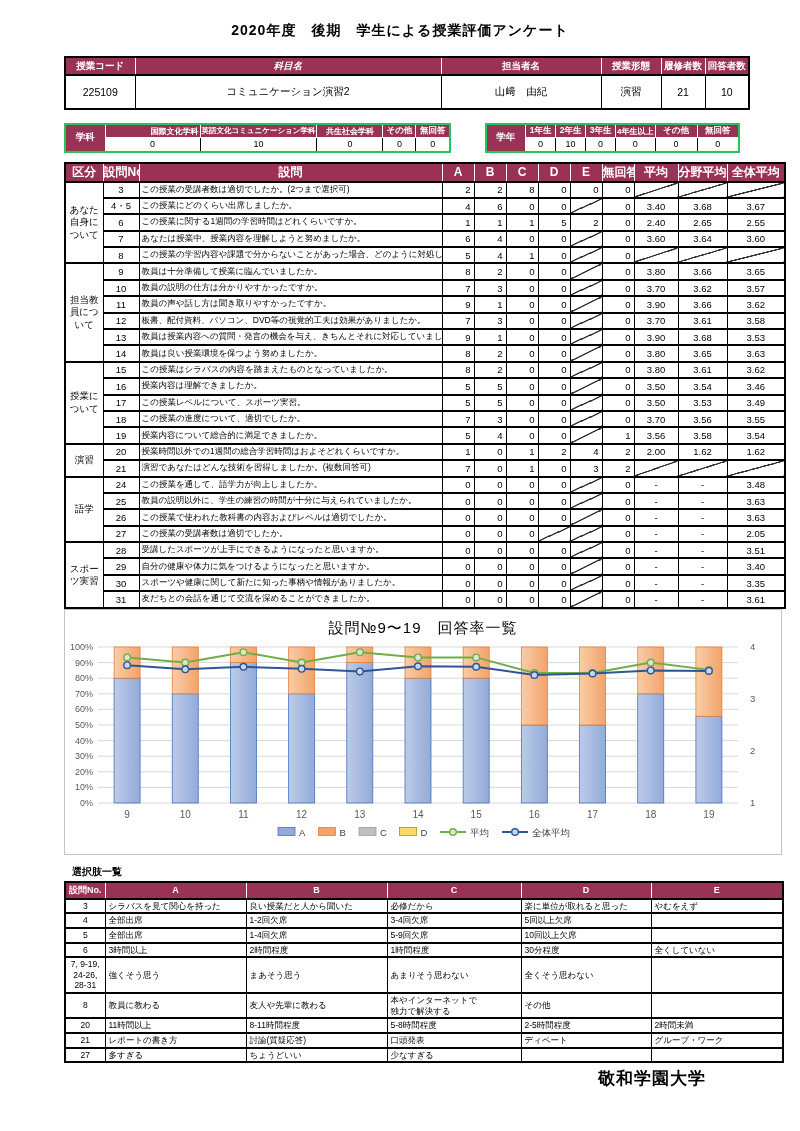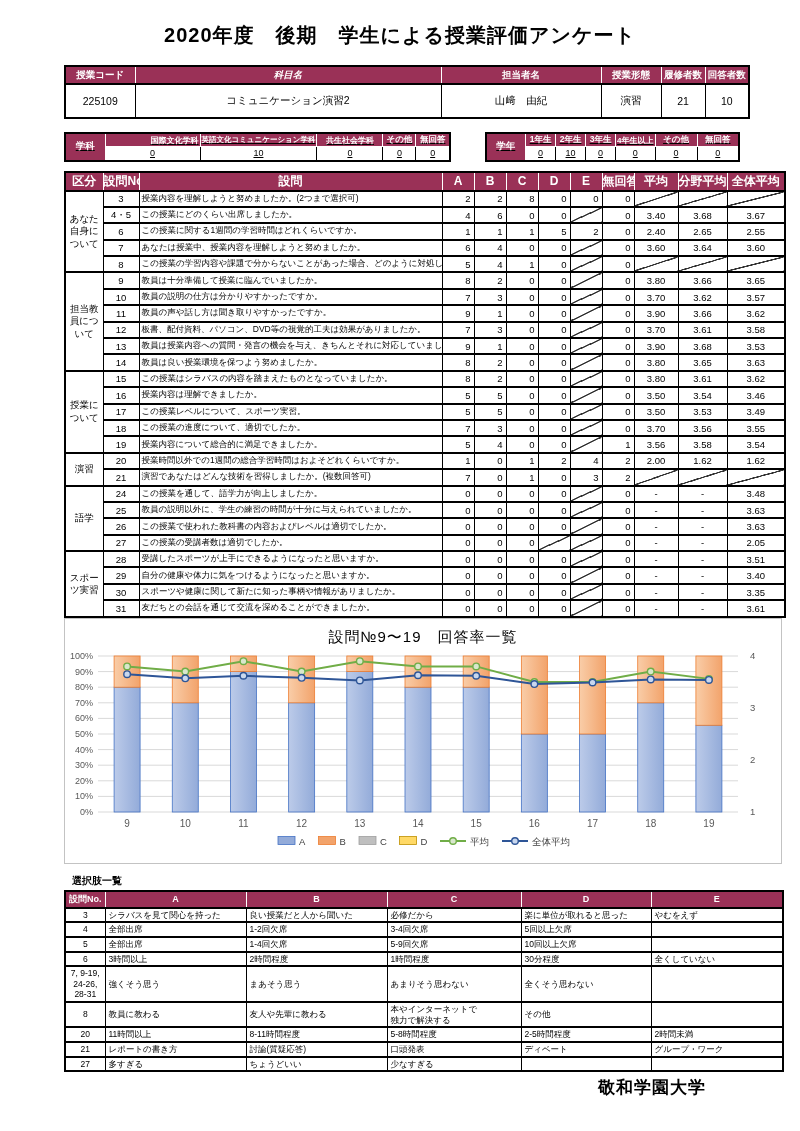--- a/index.html
+++ b/index.html
@@ -5,39 +5,39 @@
   :root{ --maroon:#9a3157; }
   *{ box-sizing:border-box; }
   html,body{ margin:0; padding:0; }
   body{
     width:800px; height:1131px; background:#fff; overflow:hidden;
     font-family:"Liberation Sans","DejaVu Sans",sans-serif; color:#000;
   }
   .page{ padding:22px 16px 0 64px; width:800px; }
   .title{
     width:800px; margin:0 8px 16px -64px; text-align:center;
-    font-size:20px; font-weight:bold; letter-spacing:1px;
+    font-size:14px; font-weight:bold; letter-spacing:1px;
   }
   table{ border-collapse:collapse; table-layout:fixed; }
 
   
   .course-table{ width:684px; border:2px solid #000; }
   .course-table th{
     background:var(--maroon); color:#fff; font-size:9.5px; font-weight:bold;
     height:18px; border:1px solid #fff; border-bottom:2px solid #000; padding:0 2px;
     white-space:nowrap; overflow:hidden;
   }
   .course-table td{
     border:1px solid #000; height:34px; text-align:center; font-size:10.5px;
     white-space:nowrap; overflow:hidden;
   }
 
   
   .row2{ display:flex; justify-content:space-between; width:720px; margin:13px 0 9px 0; }
-  .mini{ border:2px solid #000000;text-decoration:underline; }
+  .mini{ border:2px solid #22c55e; }
   .mini td.lab{
     background:var(--maroon); color:#fff; font-size:9.5px; text-align:center;
     border:1px solid #fff; font-weight:bold;
   }
   .mini th{
     background:var(--maroon); color:#fff; font-weight:bold; font-size:8.5px;
     height:13px; border:1px solid #fff; padding:0 1px; white-space:nowrap; overflow:hidden;
   }
   .mini td{ border:1px solid #000; text-align:center; font-size:9px; height:14px; background:#fff; }
   .grade-wrap{ margin-right:44px; }
@@ -174,21 +174,21 @@
           <th style="width: 32px;">無回答</th>
           <th style="width: 44px;">平均</th>
           <th style="width: 49px;">分野平均</th>
           <th style="width: 58px;">全体平均</th>
         </tr>
       </thead>
     <tbody id="results-body">
         <tr>
           <td class="group" rowspan="5">あなた自身について</td>
           <td class="qno">3</td>
-          <td class="q">授業内容を理解しようと努めましたか。(2つまで選択可)</td>
+          <td class="q">この授業の受講者数は適切でしたか。(2つまで選択可)</td>
           <td class="num">2</td>
           <td class="num">2</td>
           <td class="num">8</td>
           <td class="num">0</td>
           <td class="num">0</td>
           <td class="num">0</td>
           <td class="avgc diag"></td>
           <td class="avgc diag"></td>
           <td class="avgc diag"></td>
         </tr>

